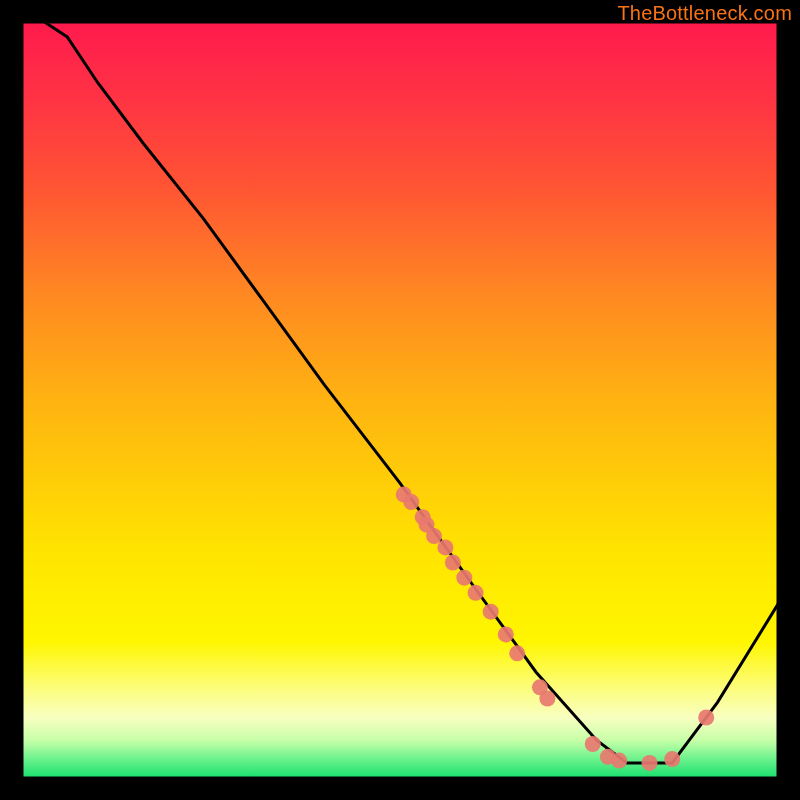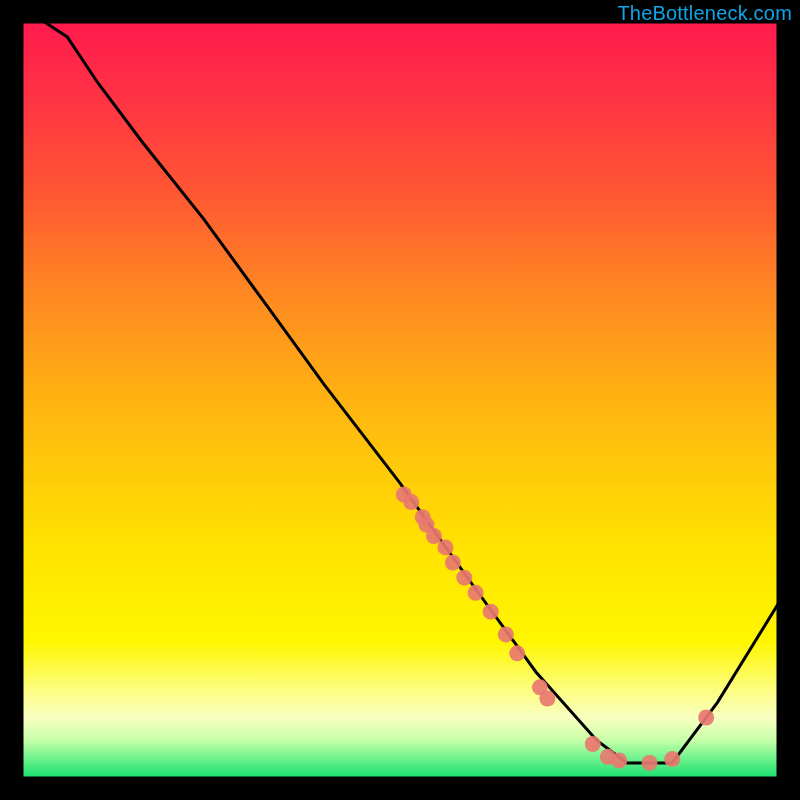--- a/index.html
+++ b/index.html
@@ -42,21 +42,21 @@
     position: absolute;
     left: 0;
     top: 0;
     width: 800px;
     height: 800px;
   }
   .watermark {
     position: absolute;
     top: 2px;
     right: 8px;
-    color: #0ea5e9;
+    color: #f97316;
     font-size: 20px;
     font-weight: 500;
     letter-spacing: 0.2px;
     margin-left: 37px;
   }
 </style>
 </head>
 <body>
 
 <div class="plot-container">

